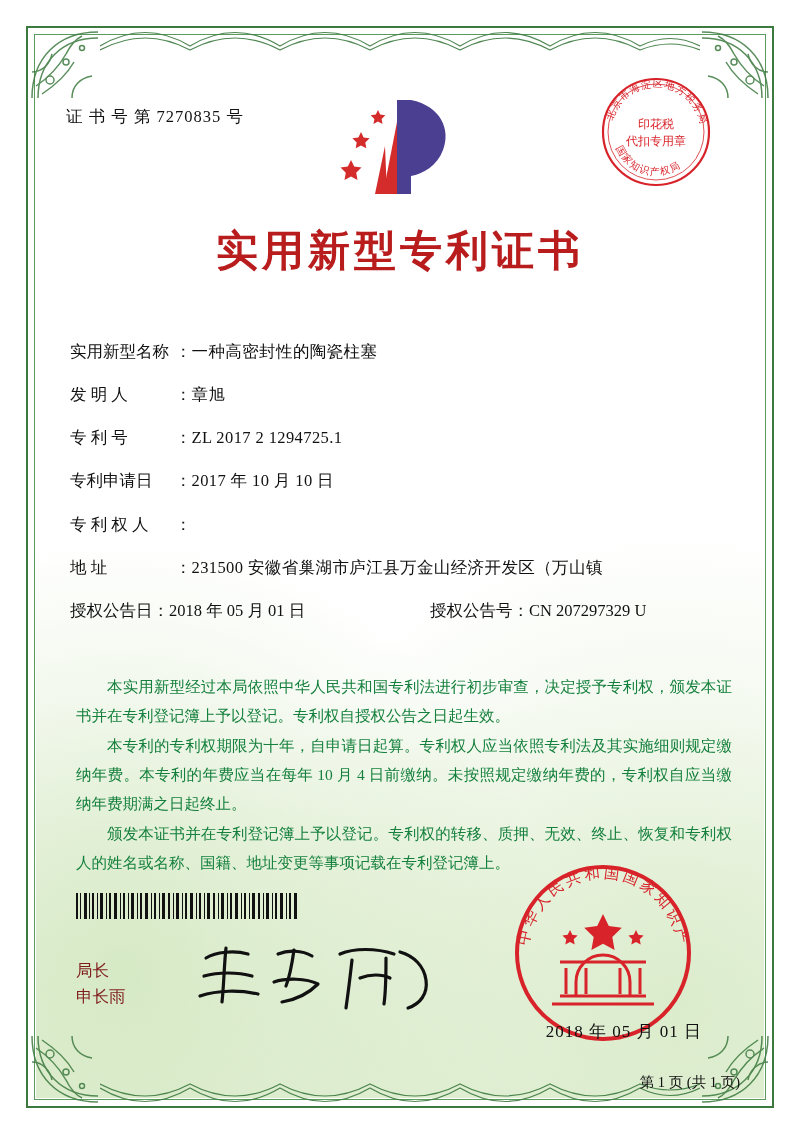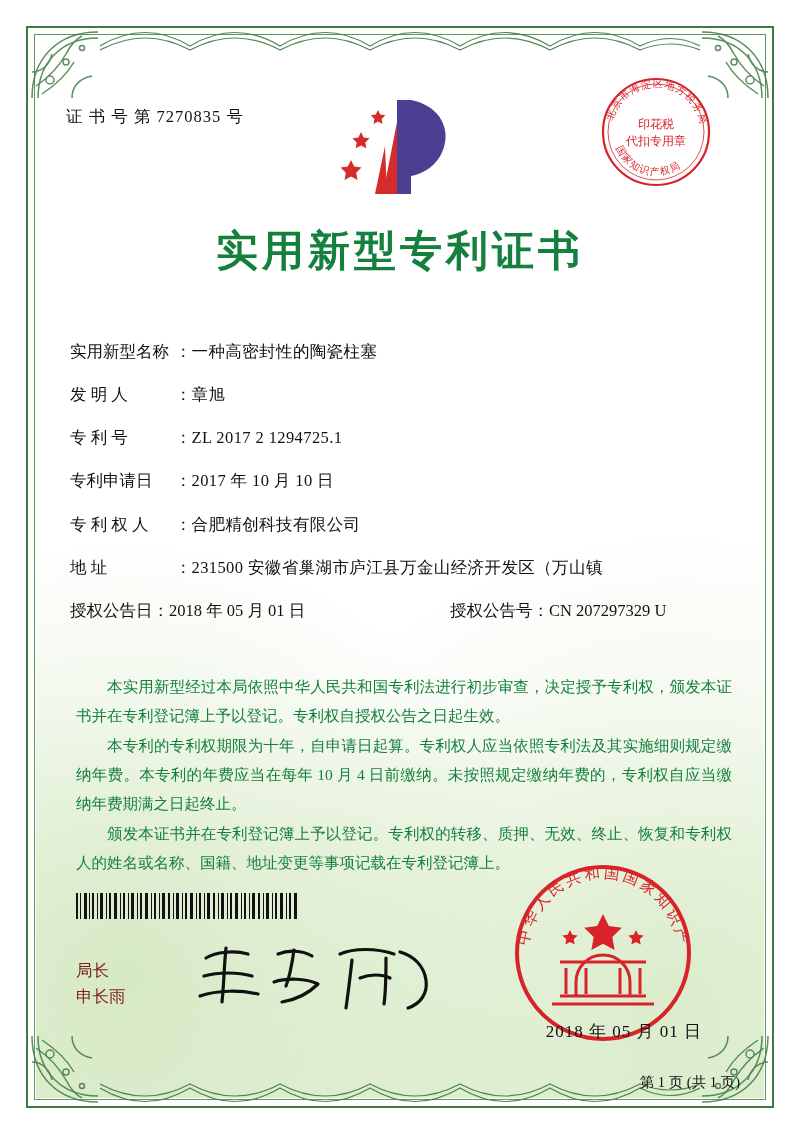--- a/index.html
+++ b/index.html
@@ -105,21 +105,21 @@
   }
   .title {
     position: absolute;
     left: 0;
     right: 0;
     top: 165px;
     text-align: center;
     font-size: 42px;
     font-weight: bold;
     letter-spacing: 4px;
-    color: #15803d;
+    color: #b91c1c;
     font-family: "Liberation Serif", "DejaVu Serif", serif;
   }
   .fields {
     position: absolute;
     left: 10px;
     right: 10px;
     top: 270px;
     font-size: 16.5px;
     color: #111;
     line-height: 1.1;
@@ -150,21 +150,20 @@
   }
   .field-value .sub {
     display: block;
     margin-top: 6px;
     margin-left: 26px;
   }
   .two-col {
     display: flex;
     align-items: baseline;
     margin-bottom: 6px;
-    gap: 20px;
   }
   .two-col .left { flex: 0 0 360px; display: flex; align-items: baseline; }
   .two-col .right { flex: 1 1 auto; display: flex; align-items: baseline; }
   .two-col .lbl2 { white-space: nowrap; }
   .paras {
     position: absolute;
     left: 16px;
     right: 8px;
     top: 615px;
     font-size: 15.5px;
@@ -356,21 +355,20 @@
 
       <div class="field-row">
         <div class="field-label">专利申请日</div>
         <div class="field-colon">：</div>
         <div class="field-value">2017 年 10 月 10 日</div>
       </div>
 
       <div class="field-row">
         <div class="field-label spread">专 利 权 人</div>
         <div class="field-colon">：</div>
-        <div class="field-value">合肥精创科技有限公司</div>
       </div>
 
       <div class="field-row">
         <div class="field-label spread">地        址</div>
         <div class="field-colon">：</div>
         <div class="field-value">
           <span>231500 安徽省巢湖市庐江县万金山经济开发区（万山镇</span>
         </div>
       </div>
 

